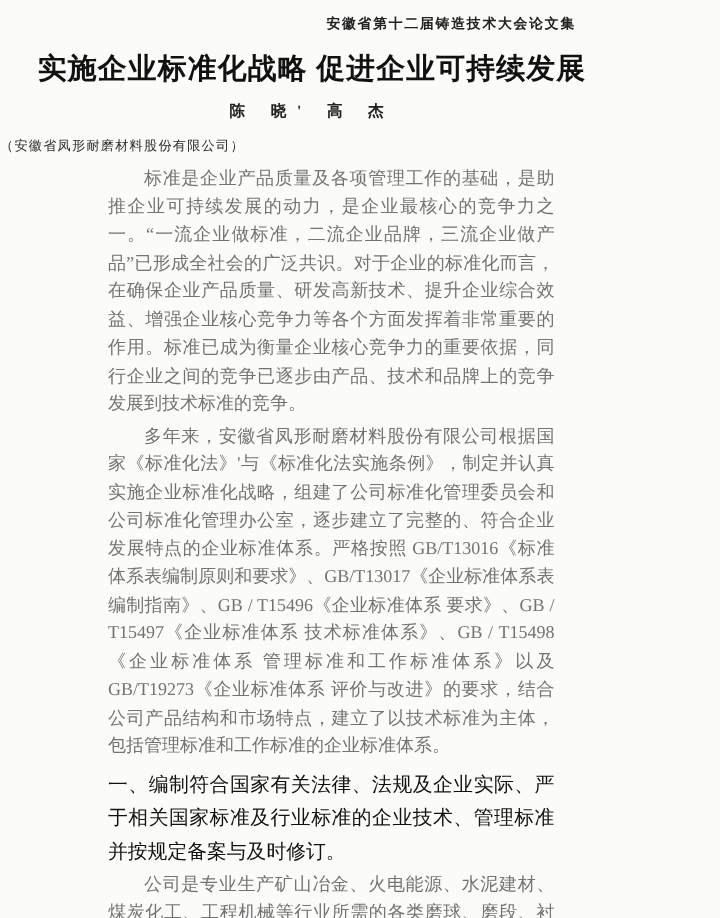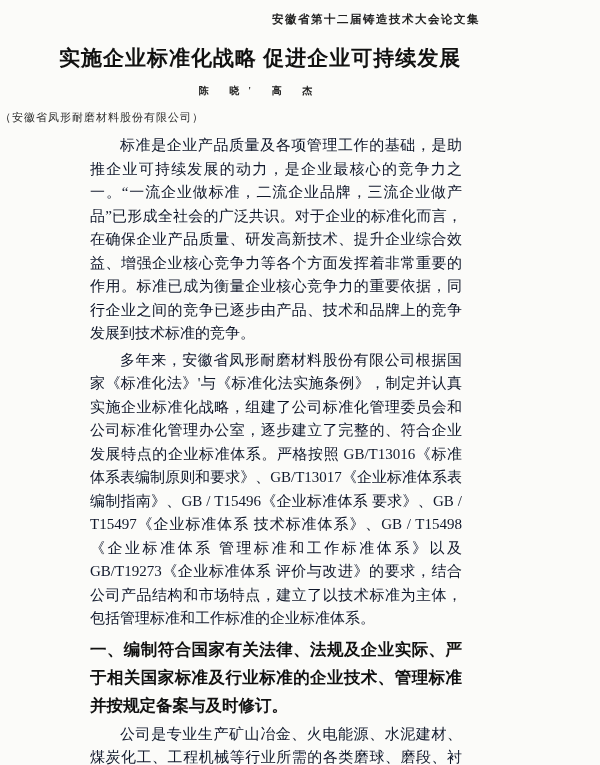--- a/index.html
+++ b/index.html
@@ -24,61 +24,61 @@
   .proceedings {
     text-align: right;
     padding-right: 40px;
     font-size: 11.5px;
     font-weight: bold;
     letter-spacing: 1.5px;
     color: #222;
   }
   .title {
     text-align: center;
-    font-size: 21px;
+    font-size: 24px;
     font-weight: bold;
     margin: 16px 30px 0 30px;
     letter-spacing: 1px;
     line-height: 30px;
     color: #111;
   }
   .authors {
     text-align: center;
     margin-top: 11px;
-    font-size: 10px;
+    font-size: 13px;
     font-weight: bold;
     letter-spacing: 9px;
     color: #222;
   }
   .affiliation {
     text-align: left;
     margin-top: 12px;
     font-size: 11px;
     letter-spacing: 1px;
     color: #2a2a2a;
   }
   .content {
     margin: 9px 58px 0 90px;
   }
   .para {
     font-size: 15px;
     line-height: 23.5px;
     text-align: justify;
     margin: 0;
-    color: #0f172a;
+    color: #737373;
   }
   .para + .para {
     margin-top: 3px;
   }
   .indent {
     text-indent: 2em;
   }
   .section-heading {
     font-size: 16.5px;
-    font-weight: bold;
+    font-weight: normal;
     line-height: 28px;
     text-align: justify;
     margin: 5px 0 3px 0;
     color: #111;
   }
 </style>
 </head>
 <body>
 
 <div class="page">

